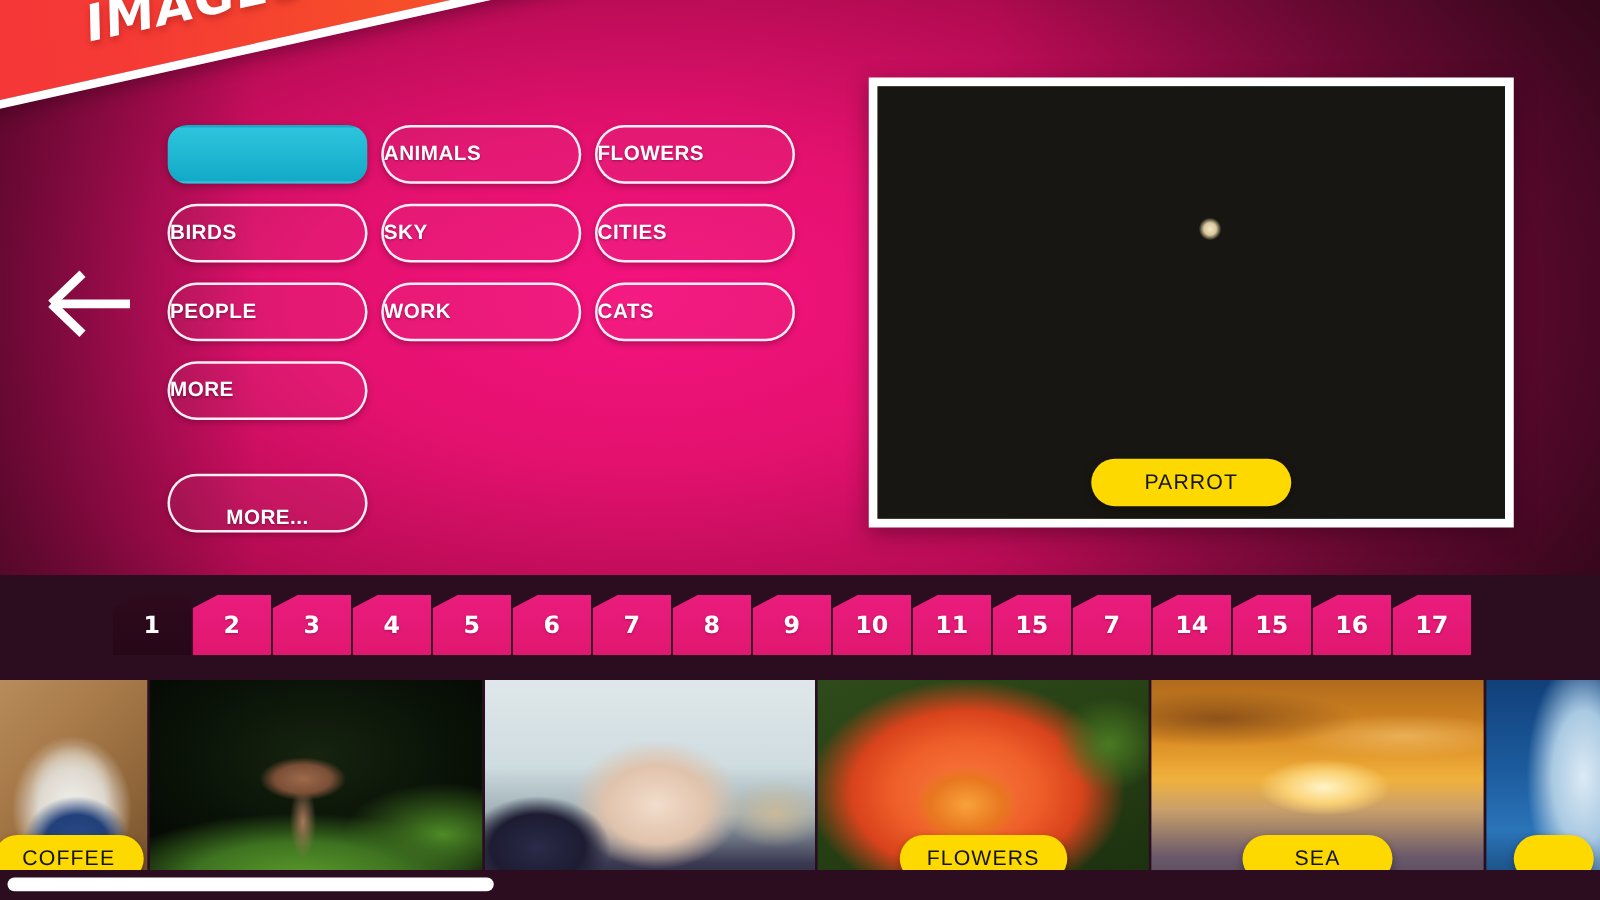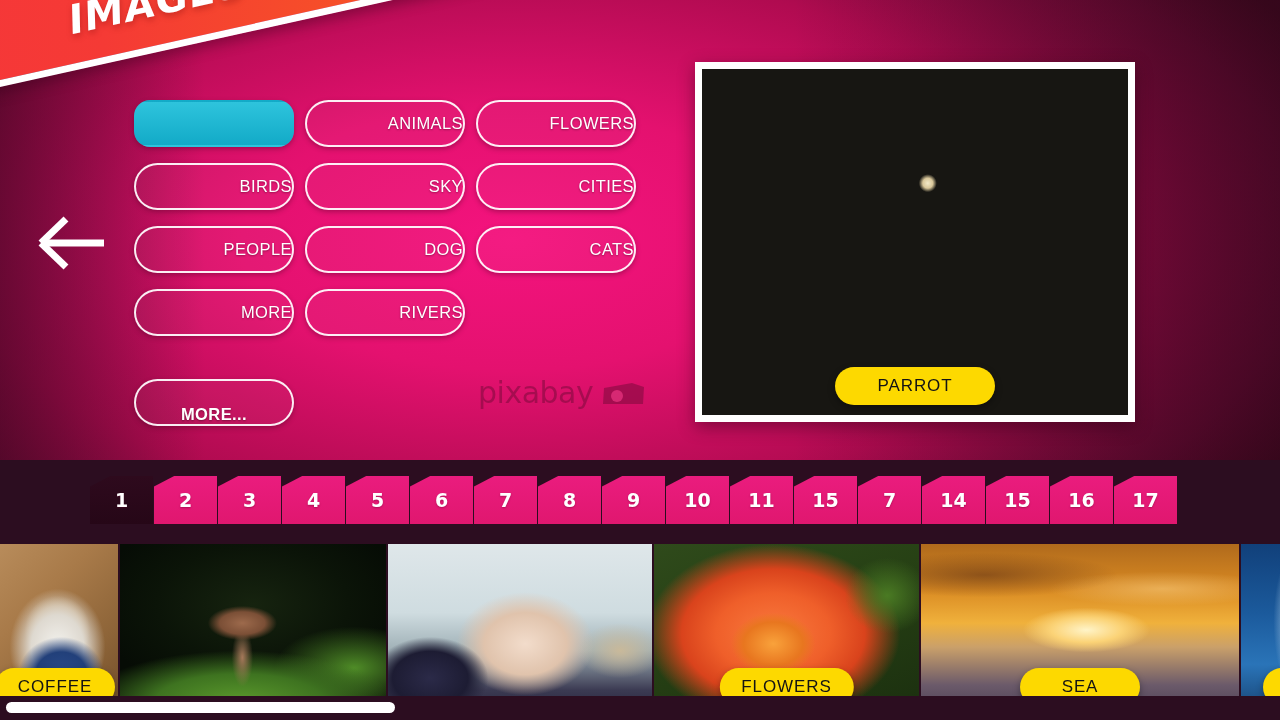--- a/index.html
+++ b/index.html
@@ -42,22 +42,22 @@
     display: grid;
     grid-template-columns: 160px 160px 160px;
     grid-auto-rows: 47px;
     column-gap: 11px;
     row-gap: 16px;
   }
   .cat {
     border: 2px solid rgba(255,255,255,.93);
     border-radius: 26px;
     color: #fff;
-    display: flex; align-items: center; justify-content: flex-end;
-    font-size: 16.5px; font-weight: normal; letter-spacing: .4px;
+    display: flex; align-items: center; justify-content: flex-start;
+    font-size: 16.5px; font-weight: bold; letter-spacing: .4px;
     text-shadow: 0 1px 2px rgba(0,0,0,.35);
     background: rgba(255,255,255,.035);
     box-shadow: 0 2px 5px rgba(60,0,30,.35);
     cursor: pointer;
   }
   .cat.teal {
     background: linear-gradient(180deg,#2ec4dd 0%, #12aac7 100%);
     border-color: rgba(255,255,255,.0);
     border-radius: 16px;
   }
@@ -80,21 +80,21 @@
     display: flex; align-items: center; gap: 9px;
     opacity: .55;
   }
   #pixabay-word {
     color: #7d0a3c; font-size: 30px; letter-spacing: -.5px;
     font-family: "DejaVu Sans", sans-serif; font-weight: 400;
   }
 
   
   #preview {
-    position: absolute; left: 695px; top: 62px; width: 440px; height: 360px;
+    position: absolute; left: 695px; top: 62px; width: 516px; height: 360px;
     background: #fff;
     padding: 7px;
     box-shadow: 0 5px 16px rgba(40,0,20,.45);
   }
   #preview-photo {
     position: relative; width: 100%; height: 100%; overflow: hidden;
     background: #4e5240;
   }
   .photo-label {
     position: absolute;
@@ -226,44 +226,34 @@
     <div class="cat">
         <span>SKY</span>
       </div>
     <div class="cat">
         <span>CITIES</span>
       </div>
     <div class="cat">
         <span>PEOPLE</span>
       </div>
     <div class="cat">
-        <span>DOG</span>
+        <span>WORK</span>
       </div>
     <div class="cat">
         <span>CATS</span>
       </div>
     <div class="cat">
         <span>MORE</span>
-      </div>
-    <div class="cat">
-        <span>RIVERS</span>
       </div>
   </div>
 
   <div id="more-btn">
     <span>MORE...</span>
   </div>
 
-  <div id="pixabay">
-    <span id="pixabay-word">pixabay</span>
-    <svg width="44" height="30" viewBox="0 0 44 30">
-      <path d="M2 10 L30 5 L42 9 L41 26 L1 26 Z" fill="#7d0a3c"></path>
-      <circle cx="15" cy="18" r="6" fill="#d63e7c"></circle>
-    </svg>
-  </div>
 
   <div id="preview">
     <div id="preview-photo">
 
       <div class="ph" style="background:
             radial-gradient(ellipse 55% 75% at 13% 40%, #d8ab84 0%, #c1906a 32%, #8e7a55 62%, #5d6243 100%),
             linear-gradient(120deg,#6b6a48 0%, #555c3c 100%);"></div>
 
       <div class="ph" style="background:
             radial-gradient(ellipse 22% 30% at 17% 26%, rgba(236,200,168,.95) 0%, rgba(214,170,134,.6) 60%, rgba(0,0,0,0) 100%),
@@ -395,21 +385,21 @@
           radial-gradient(ellipse 48% 52% at 45% 52%, #f97a3d 0%, #ef5f2a 45%, #d9431c 72%, rgba(0,0,0,0) 100%);"></div>
       <div class="ph" style="background:
           radial-gradient(ellipse 16% 18% at 45% 58%, #f9a23b 0%, #e8761f 70%, rgba(0,0,0,0) 100%);"></div>
       <div class="ph" style="background:
           radial-gradient(ellipse 16% 22% at 88% 30%, #4a7a23 0%, rgba(0,0,0,0) 100%);"></div>
       <div class="thumb-label">
         <span>FLOWERS</span>
       </div>
     </div>
 
-    <div class="thumb" style="width:320px;">
+    <div class="thumb" style="width:268px;">
       <div class="ph" style="background:
           linear-gradient(180deg,#b06a1c 0%, #d98a22 26%, #f0b13c 46%, #caa06a 60%, #6b5a6a 82%, #4a3f55 100%);"></div>
       <div class="ph" style="background:
           radial-gradient(ellipse 20% 13% at 52% 50%, #fff4c8 0%, #fbd377 55%, rgba(0,0,0,0) 100%);"></div>
       <div class="ph" style="background:
           radial-gradient(ellipse 42% 13% at 20% 18%, rgba(90,45,20,.55) 0%, rgba(0,0,0,0) 100%),
           radial-gradient(ellipse 36% 10% at 76% 26%, rgba(255,220,150,.45) 0%, rgba(0,0,0,0) 100%);"></div>
       <div class="thumb-label">
         <span>SEA</span>
       </div>

